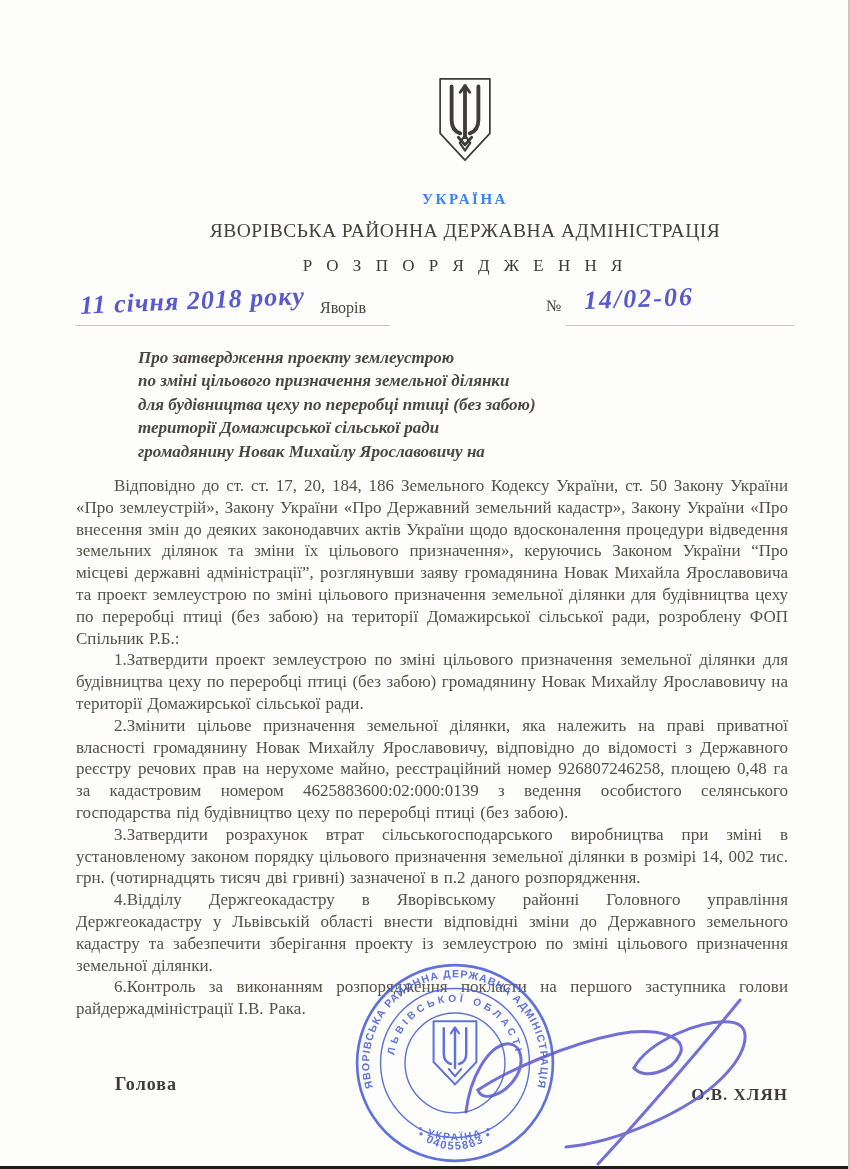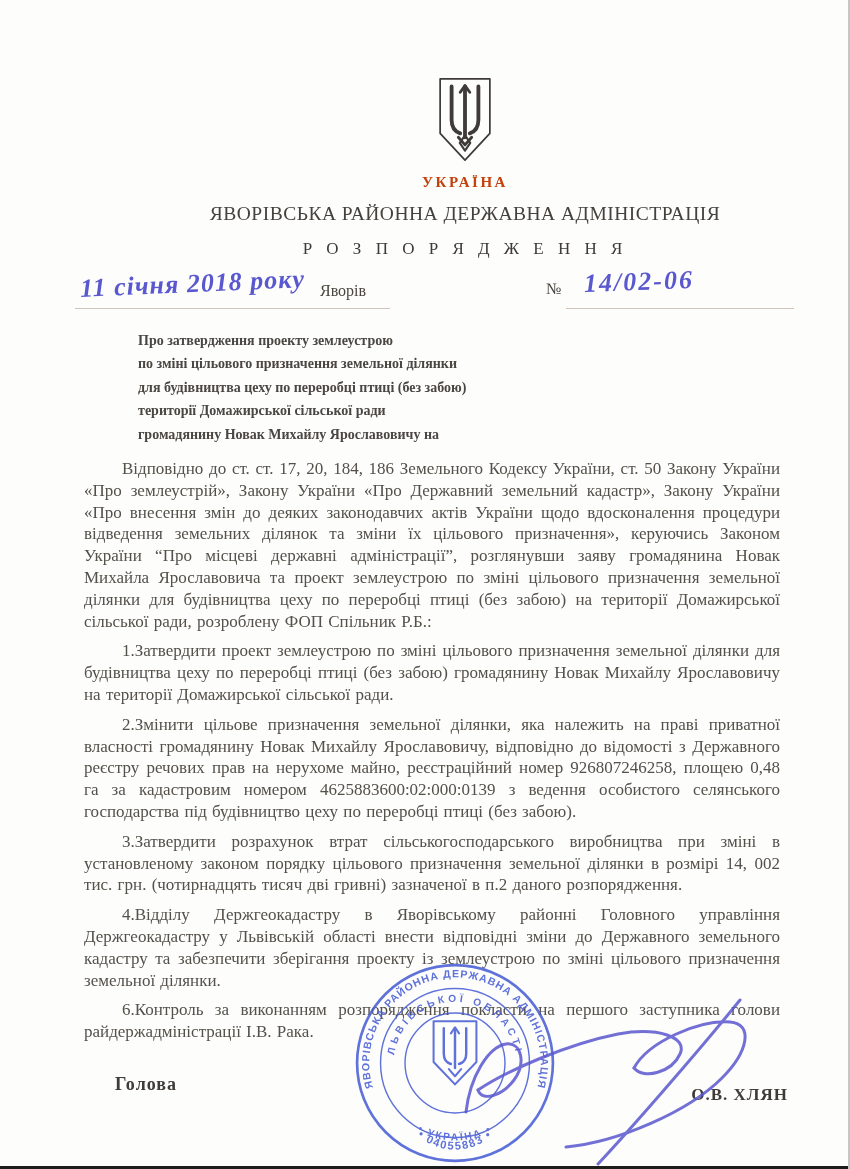--- a/index.html
+++ b/index.html
@@ -7,39 +7,39 @@
     position:relative; width:850px; height:1169px; margin:0 auto;
     background:#fdfdfb; overflow:hidden;
     font-family:"Liberation Serif", serif; color:#4f4b45;
     box-sizing:border-box;
   }
   .scan-edge-bottom { position:absolute; left:0; bottom:0; width:100%; height:3px; background:#1d1d1d; }
   .scan-edge-right  { position:absolute; right:0; top:0; width:2px; height:100%; background:#c6c6c4; }
 
   .header { padding-top:76px; padding-left:80px; text-align:center; }
   .emblem { width:58px; height:88px; display:inline-block; }
-  .country { margin-top:6px; font-size:15px; font-weight:bold; letter-spacing:2.5px; color:#c2410c; }
+  .country { margin-top:23px; font-size:15px; font-weight:bold; letter-spacing:2.5px; color:#3b82f6; }
   .org { margin-top:12px; font-size:19.5px; letter-spacing:0.5px; color:#45413c; }
   .doc-type { margin-top:14px; font-size:17px; font-weight:normal; letter-spacing:5px; color:#3e3a36; }
 
   .date-row { position:relative; margin-top:8px; height:48px; }
   .hw { color:#5a58cf; font-style:italic; font-weight:bold; }
   .hw-date { position:absolute; left:80px; top:2px; font-size:26px; transform:rotate(-2.5deg); letter-spacing:1px; white-space:nowrap; }
   .place { position:absolute; left:320px; top:15px; font-size:16px; color:#4a463f; }
   .num-label { position:absolute; left:546px; top:13px; font-size:16px; color:#4a463f; }
   .hw-number { position:absolute; left:584px; top:0px; font-size:26px; transform:rotate(-2deg); letter-spacing:2px; white-space:nowrap; }
   .rule { position:absolute; height:1px; background:#d2c3ba; top:41px; }
   .rule-a { left:75px; width:315px; }
   .rule-b { left:566px; width:228px; }
 
-  .subject { margin:14px 60px 0 138px; font-size:14px; line-height:23.4px; font-weight:bold; color:#4a4642; }
+  .subject { margin:14px 60px 0 138px; font-size:17px; line-height:23.4px; font-weight:bold; font-style:italic; color:#4a4642; }
   .subject div { white-space:nowrap; }
 
   .body-text { margin:12px 62px 0 76px; width:712px; font-size:17px; line-height:21.8px; text-align:justify; color:#54504a; word-spacing:1px; }
-  .body-text p { margin:8px; text-indent:38px; }
+  .body-text p { margin:0; text-indent:38px; }
 
   .sig-row { position:absolute; top:1074px; left:0; width:850px; }
   .sig-role { position:absolute; left:115px; top:0; font-size:18px; font-weight:bold; letter-spacing:1px; color:#3f3b37; }
   .sig-name { position:absolute; right:62px; top:11px; font-size:17px; font-weight:bold; letter-spacing:1px; color:#3f3b37; }
 
   .seal { position:absolute; left:353px; top:961px; width:204px; height:204px; opacity:0.88; }
   .seal text { font-family:"Liberation Sans", sans-serif; font-weight:bold; fill:#4a5fd6; }
   .signature-svg { position:absolute; left:448px; top:992px; width:330px; height:176px; }
 </style>
 </head>

